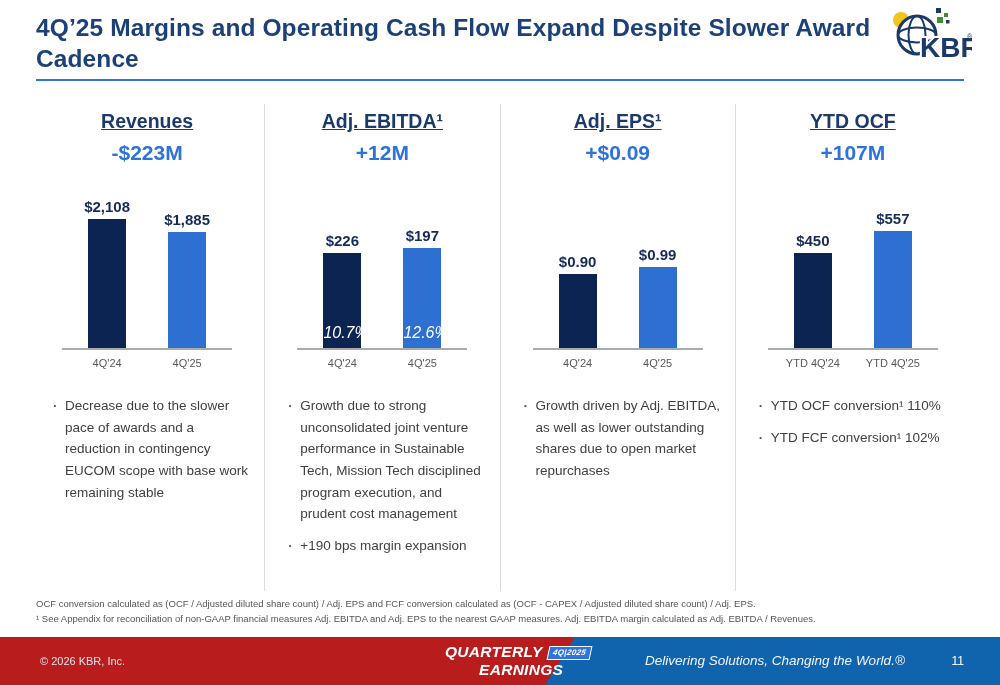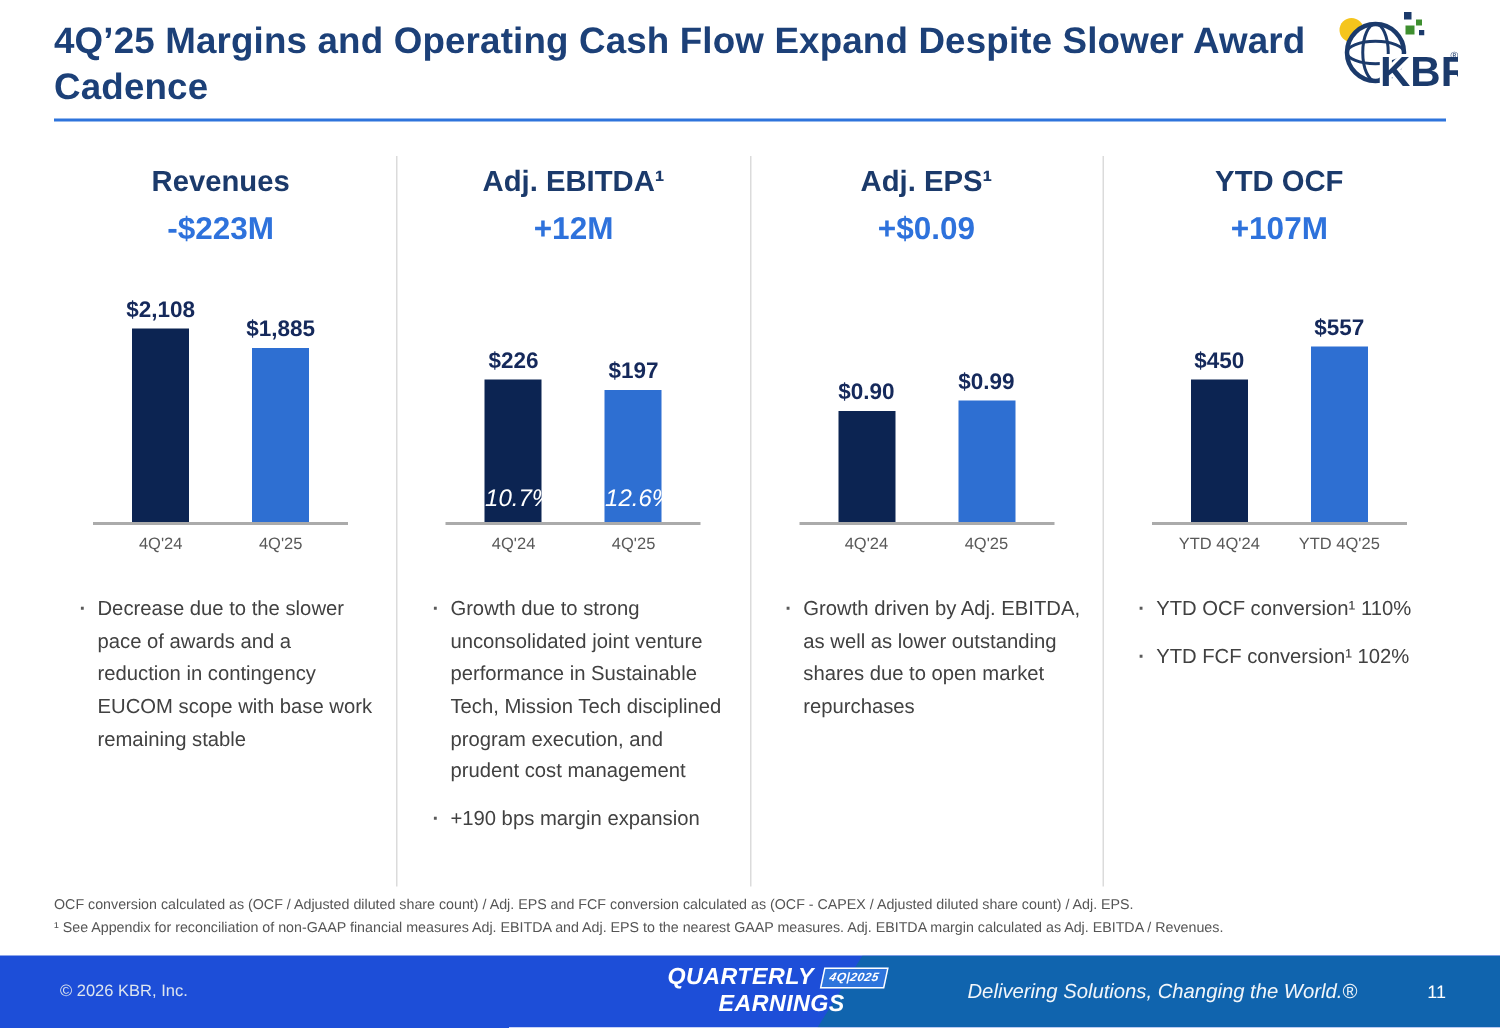--- a/index.html
+++ b/index.html
@@ -39,20 +39,21 @@
     padding:0 6px;
     border-right:1px solid #dbdbdb;
   }
   .col:last-child { border-right:none; }
   .col-title {
     margin-top:6px;
     text-align:center;
     font-size:19.5px;
     font-weight:bold;
     color:#1b3a6b;
+    text-decoration:underline;
   }
   .col-delta {
     margin-top:8px;
     text-align:center;
     font-size:21px;
     font-weight:bold;
     color:#2e72dc;
   }
 
   
@@ -108,21 +109,21 @@
     font-size:9.5px;
     color:#555555;
     line-height:1.55;
   }
 
   
   .footer {
     position:absolute;
     left:0; bottom:0;
     width:1000px; height:48px;
-    background:#1d4ed8;
+    background:#b91c1c;
   }
   .footer-right {
     position:absolute; inset:0;
     background:#1064ae;
     clip-path:polygon(57.5% 0, 100% 0, 100% 100%, 54.5% 100%);
   }
   .footer-copy {
     position:absolute; left:40px; top:0;
     line-height:48px;
     font-size:11px;
@@ -216,21 +217,21 @@
     <div class="chart">
       <div class="bars">
           <div class="bar-group">
             <div class="bar-value">$226</div>
             <div class="bar" style="height: 95px; background: rgb(12, 36, 82);">
               <div class="bar-inner">10.7%</div>
             </div>
           </div>
           <div class="bar-group">
             <div class="bar-value">$197</div>
-            <div class="bar" style="height: 88px; background: rgb(46, 111, 210);">
+            <div class="bar" style="height: 100px; background: rgb(46, 111, 210);">
               <div class="bar-inner">12.6%</div>
             </div>
           </div>
         </div>
       <div class="axis"></div>
       <div class="cats">
           <div class="cat">4Q'24</div>
           <div class="cat">4Q'25</div>
         </div>
     </div>

